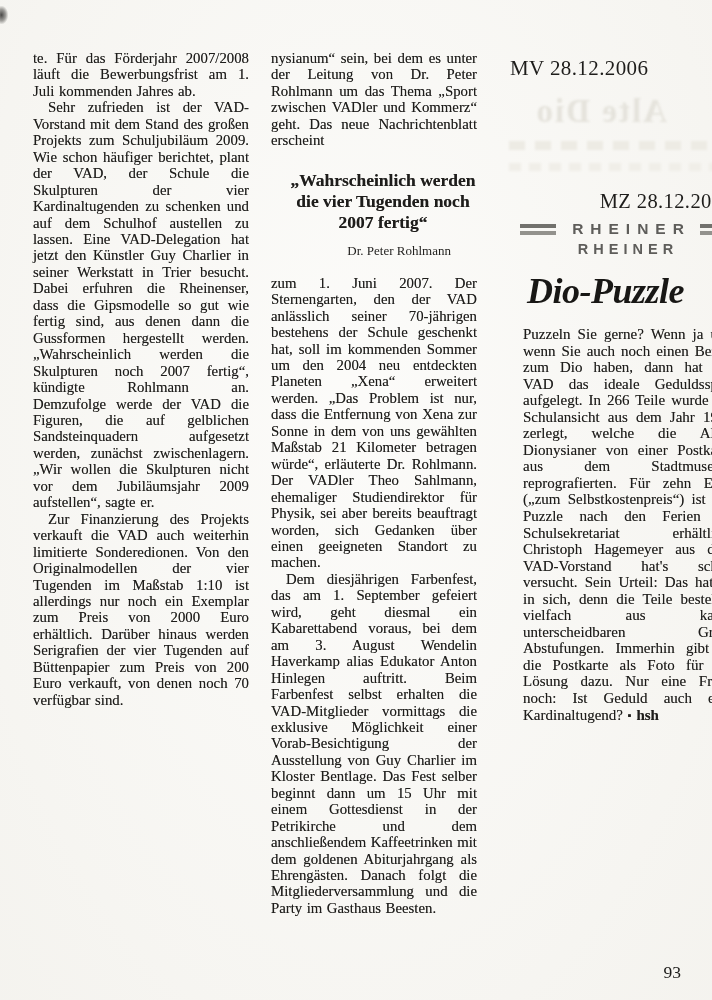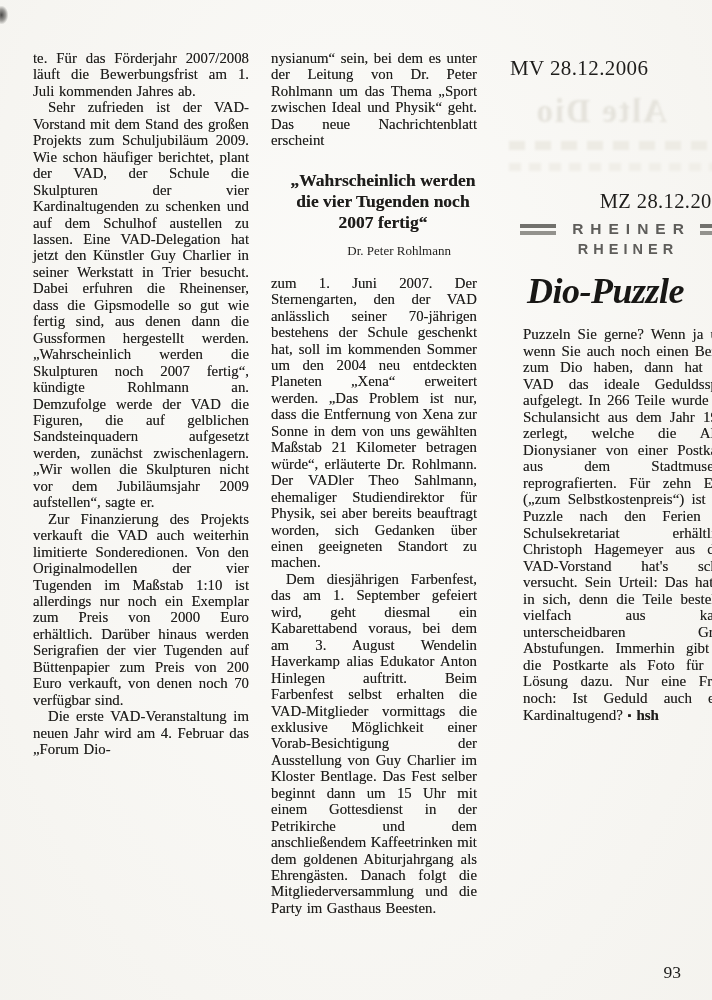--- a/index.html
+++ b/index.html
@@ -68,25 +68,24 @@
 <body>
 
 <div class="page">
 
   <div class="smudge"></div>
 
   <section class="col col1">
     <p class="body">te. Für das Förderjahr 2007/2008 läuft die Bewerbungsfrist am 1. Juli kommenden Jahres ab.</p>
     <p class="body indent">Sehr zufrieden ist der VAD-Vorstand mit dem Stand des großen Projekts zum Schuljubiläum 2009. Wie schon häufiger berichtet, plant der VAD, der Schule die Skulpturen der vier Kardinaltugenden zu schenken und auf dem Schulhof austellen zu lassen. Eine VAD-Delegation hat jetzt den Künstler Guy Charlier in seiner Werkstatt in Trier besucht. Dabei erfuhren die Rheinenser, dass die Gipsmodelle so gut wie fertig sind, aus denen dann die Gussformen hergestellt werden. „Wahrscheinlich werden die Skulpturen noch 2007 fertig“, kündigte Rohlmann an. Demzufolge werde der VAD die Figuren, die auf gelblichen Sandsteinquadern aufgesetzt werden, zunächst zwischenlagern. „Wir wollen die Skulpturen nicht vor dem Jubiläumsjahr 2009 aufstellen“, sagte er.</p>
     <p class="body indent">Zur Finanzierung des Projekts verkauft die VAD auch weiterhin limitierte Sonderedionen. Von den Originalmodellen der vier Tugenden im Maßstab 1:10 ist allerdings nur noch ein Exemplar zum Preis von 2000 Euro erhältlich. Darüber hinaus werden Serigrafien der vier Tugenden auf Büttenpapier zum Preis von 200 Euro verkauft, von denen noch 70 verfügbar sind.</p>
-    <p class="body indent">Die erste VAD-Veranstaltung im neuen Jahr wird am 4. Februar das „Forum Dio-</p>
   </section>
 
   <section class="col col2">
-    <p class="body">nysianum“ sein, bei dem es unter der Leitung von Dr. Peter Rohlmann um das Thema „Sport zwischen Ideal und Physik“ geht. Das neue Nachrichtenblatt erscheint</p>
+    <p class="body">nysianum“ sein, bei dem es unter der Leitung von Dr. Peter Rohlmann um das Thema „Sport zwischen VADler und Kommerz“ geht. Das neue Nachrichtenblatt erscheint</p>
     <div class="pullquote">
       <p class="pq-text">„Wahrscheinlich werden die vier Tugenden noch 2007 fertig“</p>
       <p class="pq-attrib">Dr. Peter Rohlmann</p>
     </div>
     <p class="body">zum 1. Juni 2007. Der Sternengarten, den der VAD anlässlich seiner 70-jährigen bestehens der Schule geschenkt hat, soll im kommenden Sommer um den 2004 neu entdeckten Planeten „Xena“ erweitert werden. „Das Problem ist nur, dass die Entfernung von Xena zur Sonne in dem von uns gewählten Maßstab 21 Kilometer betragen würde“, erläuterte Dr. Rohlmann. Der VADler Theo Sahlmann, ehemaliger Studiendirektor für Physik, sei aber bereits beauftragt worden, sich Gedanken über einen geeigneten Standort zu machen.</p>
     <p class="body indent">Dem diesjährigen Farbenfest, das am 1. September gefeiert wird, geht diesmal ein Kabarettabend voraus, bei dem am 3. August Wendelin Haverkamp alias Edukator Anton Hinlegen auftritt. Beim Farbenfest selbst erhalten die VAD-Mitglieder vormittags die exklusive Möglichkeit einer Vorab-Besichtigung der Ausstellung von Guy Charlier im Kloster Bentlage. Das Fest selber beginnt dann um 15 Uhr mit einem Gottesdienst in der Petrikirche und dem anschließendem Kaffeetrinken mit dem goldenen Abiturjahrgang als Ehrengästen. Danach folgt die Mitgliederversammlung und die Party im Gasthaus Beesten.</p>
   </section>
 
   <section class="col col3">
     <div class="mv-date">MV 28.12.2006</div>

